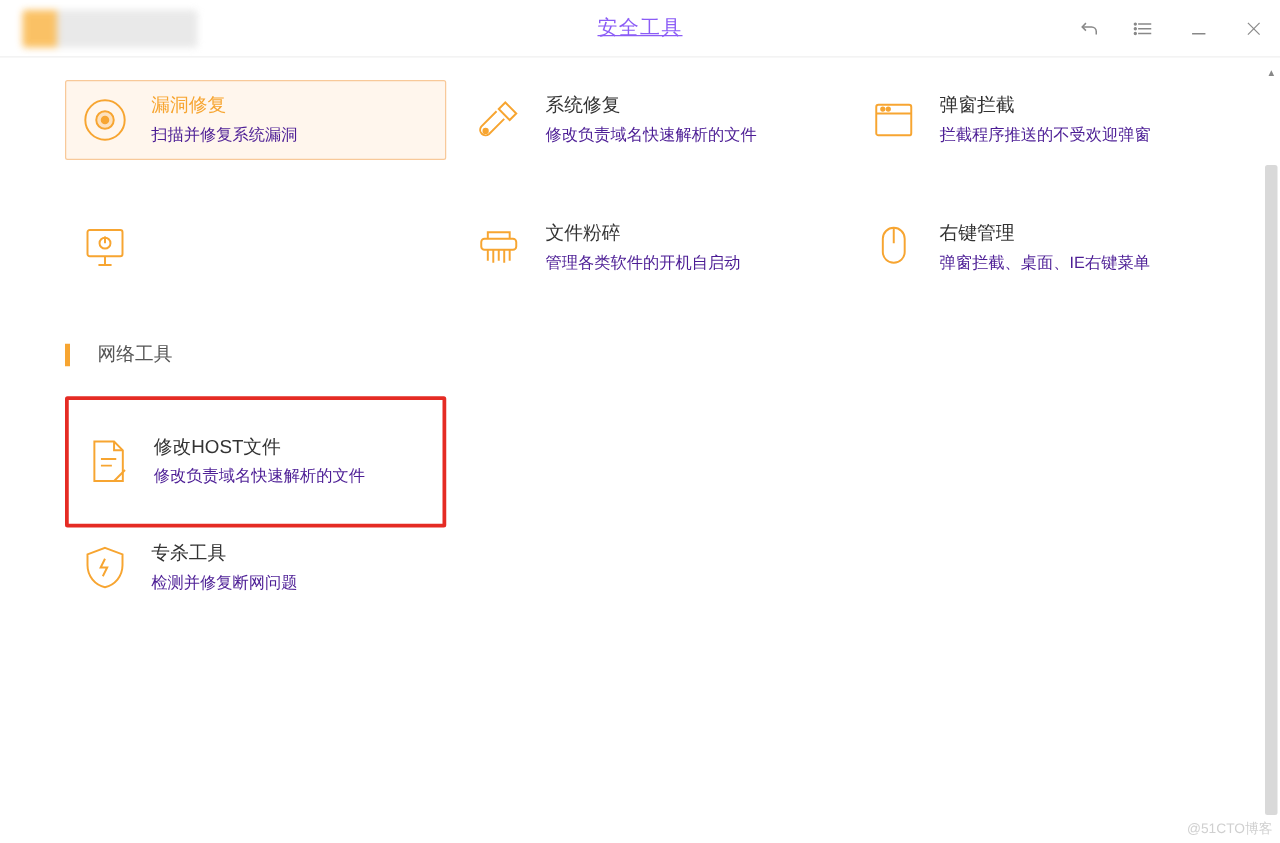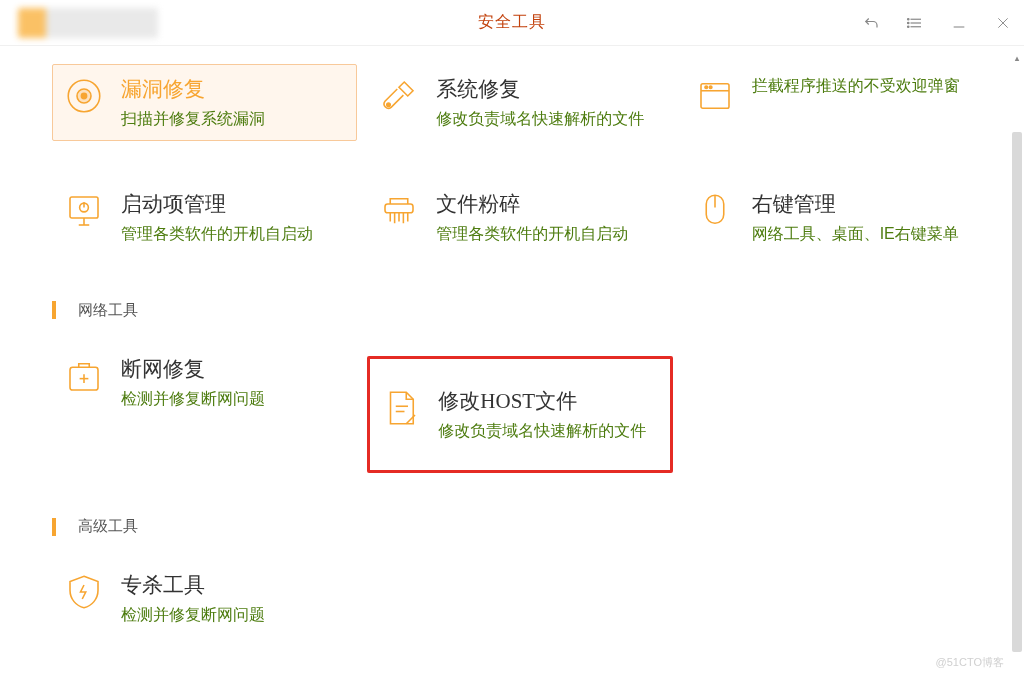--- a/index.html
+++ b/index.html
@@ -1,39 +1,39 @@
 <!DOCTYPE html>
 <html><head>
   <meta charset="utf-8">
   <style>
     * { margin: 0; padding: 0; box-sizing: border-box; font-family: "Microsoft YaHei", sans-serif; }
     body { background: #fff; width: 1024px; height: 674px; overflow: hidden; position: relative; }
     .titlebar { height: 46px; display: flex; align-items: center; position: relative; border-bottom: 1px solid #f0f0f0; }
     .logo-blur { width: 140px; height: 30px; margin-left: 18px; background: linear-gradient(90deg,#f9a825 0%,#f9a825 20%,#e0e0e0 20%,#e0e0e0 100%); filter: blur(3px); opacity: .7; border-radius: 3px; }
-    .title { position: absolute; left: 50%; transform: translateX(-50%); font-size: 16px; color: #c2410c; letter-spacing: 1px; }
+    .title { position: absolute; left: 50%; transform: translateX(-50%); font-size: 16px; color: #8b5cf6; letter-spacing: 1px; text-decoration: underline; }
     .win-controls { position: absolute; right: 8px; top: 0; height: 46px; display: flex; align-items: center; gap: 18px; }
     .wc { width: 26px; height: 26px; display: flex; align-items: center; justify-content: center; color: #888; cursor: pointer; }
     .wc svg { stroke: #888; }
     .content { position: relative; height: 624px; padding: 18px 36px 0 52px; overflow-y: auto; }
     .grid { display: grid; grid-template-columns: repeat(3, 1fr); column-gap: 10px; row-gap: 38px; }
     .tool { display: flex; align-items: flex-start; gap: 16px; padding: 10px; border: 1px solid transparent; border-radius: 2px; cursor: pointer; }
     .tool.active { background: #fff6ed; border-color: #f8c99a; }
-    .tool.highlight { border: 3px solid #e52b24; padding: 28px 10px; margin-top: 12px; }
+    .tool.highlight { border: 3px solid #e52b24; padding: 28px 10px; }
     .ico { width: 42px; height: 42px; flex: none; display: flex; align-items: center; justify-content: center; }
     .ico svg { stroke: #f7a531; fill: none; stroke-width: 1.8; }
-    .tt { font-size: 21px; color: #333; margin-bottom: 5px; font-family: Liberation Serif, serif; }
+    .tt { font-size: 15px; color: #333; margin-bottom: 5px; }
     .tool.active .tt { color: #f7a531; font-weight: 500; }
-    .td { font-size: 16px; color: #4d7c0f; line-height: 1.4; }
+    .td { font-size: 13px; color: #4c1d95; line-height: 1.4; }
     .section-hdr { display: flex; align-items: center; gap: 22px; margin: 44px 0 24px 0; }
     .bar { width: 4px; height: 18px; background: #f7a531; }
     .sh-txt { font-size: 15px; color: #555; }
     .scrollbar-track { position: absolute; right: 2px; top: 54px; width: 10px; bottom: 4px; }
     .scroll-arrow { width: 10px; height: 10px; font-size: 9px; line-height: 9px; color: #888; text-align: center; }
     .scrollbar-thumb { position: absolute; top: 78px; right: 0; width: 10px; height: 520px; background: #d9d9d9; border-radius: 2px; }
-    .watermark { position: absolute; right: 20px; bottom: 4px; font-size: 11px; color: #d0d0d0; }
+    .watermark { position: absolute; right: 6px; bottom: 4px; font-size: 11px; color: #d0d0d0; }
   </style>
 </head>
 <body>
 
 <div class="titlebar">
   <div class="logo-blur"></div>
   <div class="title">安全工具</div>
   <div class="win-controls">
     <div class="wc">
       <svg width="18" height="18" viewBox="0 0 24 24" fill="none" stroke-width="1.6">
@@ -97,37 +97,34 @@
     <div class="tool">
       <div class="ico">
         <svg width="42" height="42" viewBox="0 0 48 48">
             <rect x="8" y="10" width="32" height="28" rx="2"></rect>
             <line x1="8" y1="18" x2="40" y2="18"></line>
             <circle cx="14" cy="14" r="1.5" fill="#f7a531"></circle>
             <circle cx="19" cy="14" r="1.5" fill="#f7a531"></circle>
           </svg>
       </div>
       <div>
+        <div class="tt">弹窗拦截</div>
         <div class="td">拦截程序推送的不受欢迎弹窗</div>
       </div>
     </div>
 
     <div class="tool">
       <div class="ico">
         <svg width="42" height="42" viewBox="0 0 48 48">
             <rect x="8" y="8" width="32" height="24" rx="2"></rect>
             <line x1="18" y1="40" x2="30" y2="40"></line>
             <line x1="24" y1="32" x2="24" y2="40"></line>
             <circle cx="24" cy="20" r="5"></circle>
             <line x1="24" y1="14" x2="24" y2="20"></line>
           </svg>
-      </div>
-      <div>
-        <div class="tt">启动项管理</div>
-        <div class="td">管理各类软件的开机自启动</div>
       </div>
     </div>
     <div class="tool">
       <div class="ico">
         <svg width="42" height="42" viewBox="0 0 48 48">
             <rect x="8" y="16" width="32" height="10" rx="3"></rect>
             <path d="M14 16v-6h20v6"></path>
             <line x1="14" y1="26" x2="14" y2="36"></line>
             <line x1="19" y1="26" x2="19" y2="38"></line>
             <line x1="24" y1="26" x2="24" y2="36"></line>
@@ -143,66 +140,48 @@
 
     <div class="tool">
       <div class="ico">
         <svg width="42" height="42" viewBox="0 0 48 48">
             <rect x="14" y="6" width="20" height="32" rx="10"></rect>
             <line x1="24" y1="6" x2="24" y2="20"></line>
           </svg>
       </div>
       <div>
         <div class="tt">右键管理</div>
-        <div class="td">网络工具、桌面、IE右键菜单</div>
+        <div class="td">弹窗拦截、桌面、IE右键菜单</div>
       </div>
     </div>
   </div>
 
   <div class="section-hdr">
     <div class="bar"></div>
     <div class="sh-txt">网络工具</div>
   </div>
 
   <div class="grid">
-    <div class="tool">
-      <div class="ico">
-        <svg width="42" height="42" viewBox="0 0 48 48">
-            <rect x="8" y="14" width="32" height="26" rx="3"></rect>
-            <path d="M18 14v-4h12v4"></path>
-            <line x1="24" y1="22" x2="24" y2="32"></line>
-            <line x1="19" y1="27" x2="29" y2="27"></line>
-          </svg>
-      </div>
-      <div>
-        <div class="tt">断网修复</div>
-        <div class="td">检测并修复断网问题</div>
-      </div>
-    </div>
     <div class="tool highlight">
       <div class="ico">
         <svg width="42" height="42" viewBox="0 0 48 48">
             <path d="M12 6h18l8 8v28H12z"></path>
             <path d="M30 6v8h8"></path>
             <line x1="18" y1="22" x2="32" y2="22"></line>
             <line x1="18" y1="28" x2="28" y2="28"></line>
             <path d="M30 42l10-10" stroke="#f7a531"></path>
           </svg>
       </div>
       <div>
         <div class="tt">修改HOST文件</div>
         <div class="td">修改负责域名快速解析的文件</div>
       </div>
     </div>
   </div>
 
-  <div class="section-hdr">
-    <div class="bar"></div>
-    <div class="sh-txt">高级工具</div>
-  </div>
 
   <div class="grid">
     <div class="tool">
       <div class="ico">
         <svg width="42" height="42" viewBox="0 0 48 48">
             <path d="M24 6l16 6v10c0 10-7 18-16 20C15 40 8 32 8 22V12z"></path>
             <path d="M24 16l-4 8h6l-4 8" stroke="#f7a531"></path>
           </svg>
       </div>
       <div>

